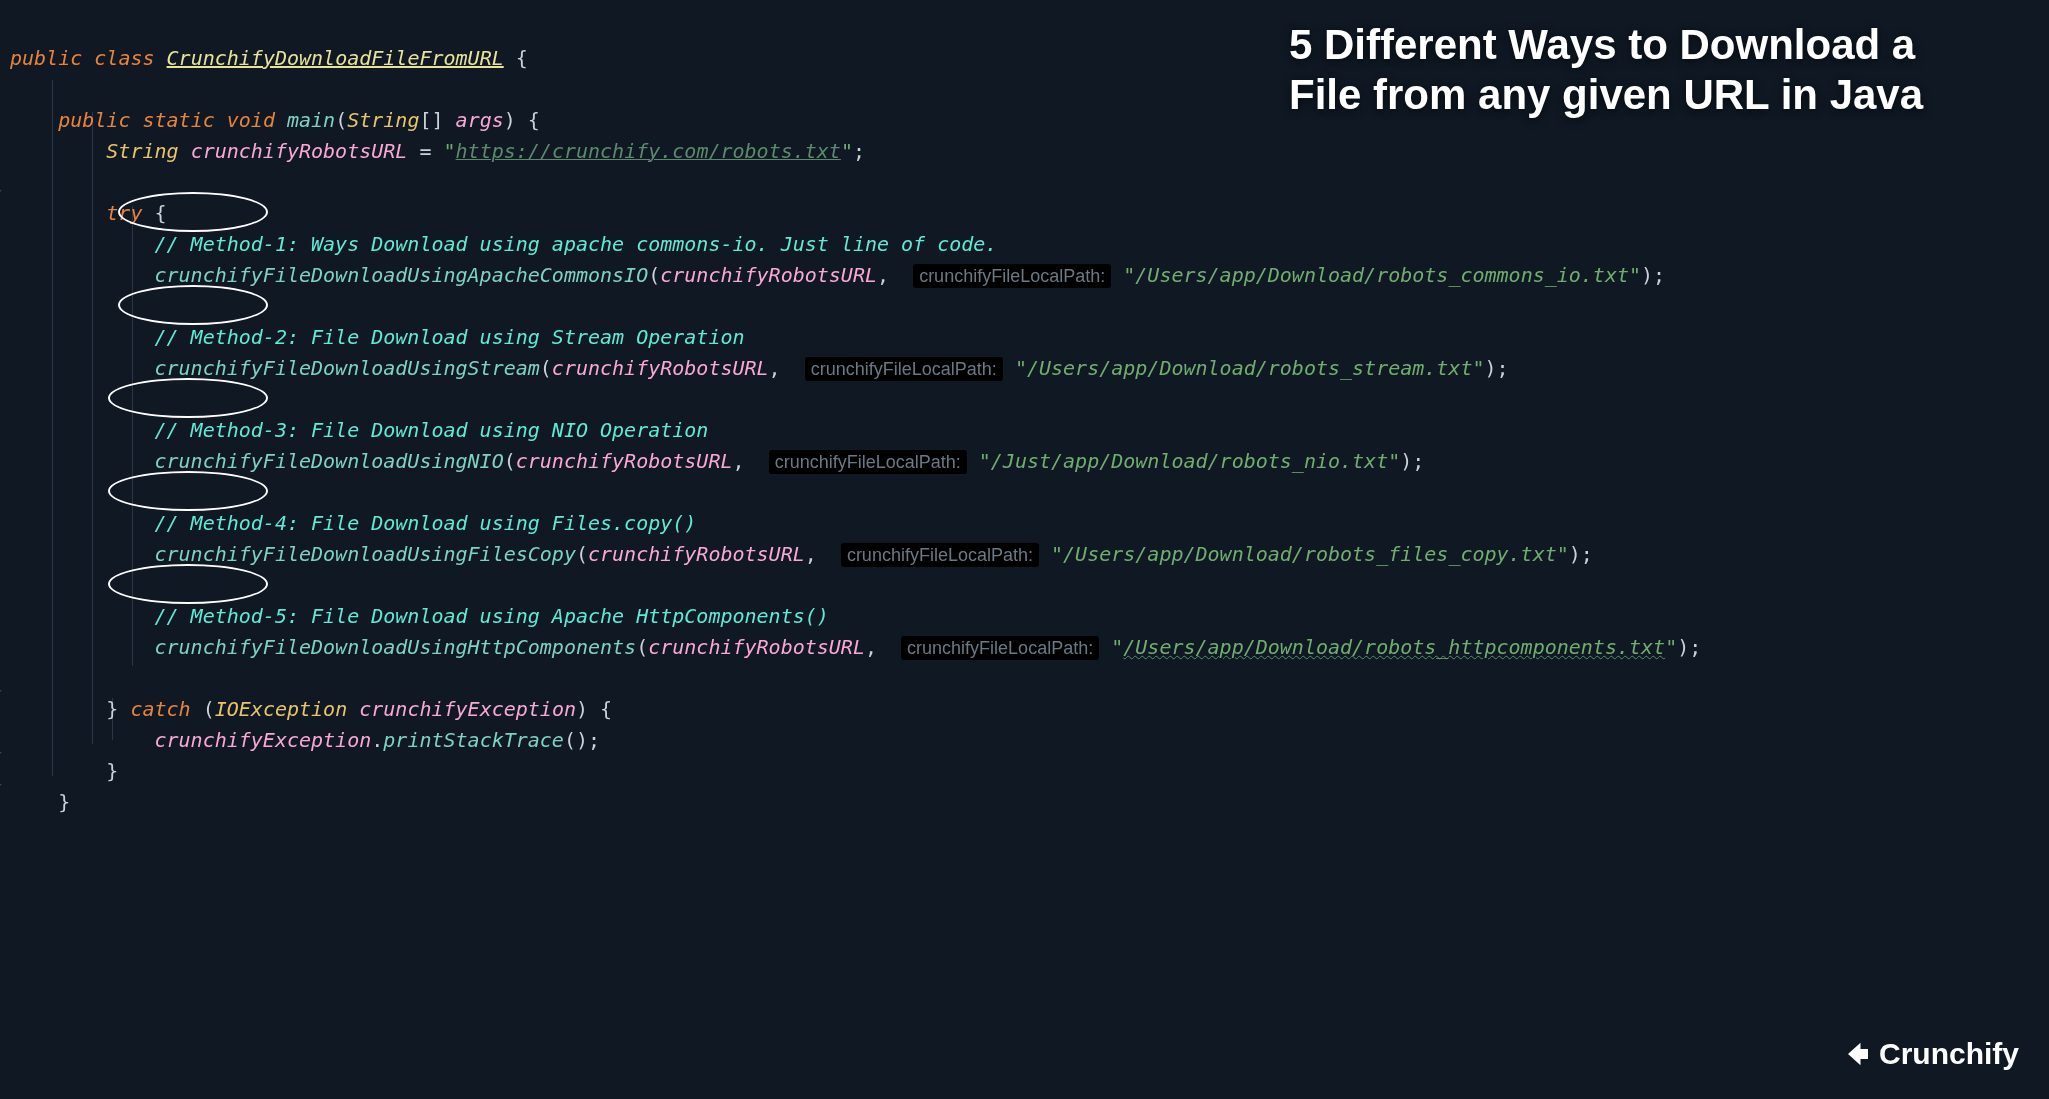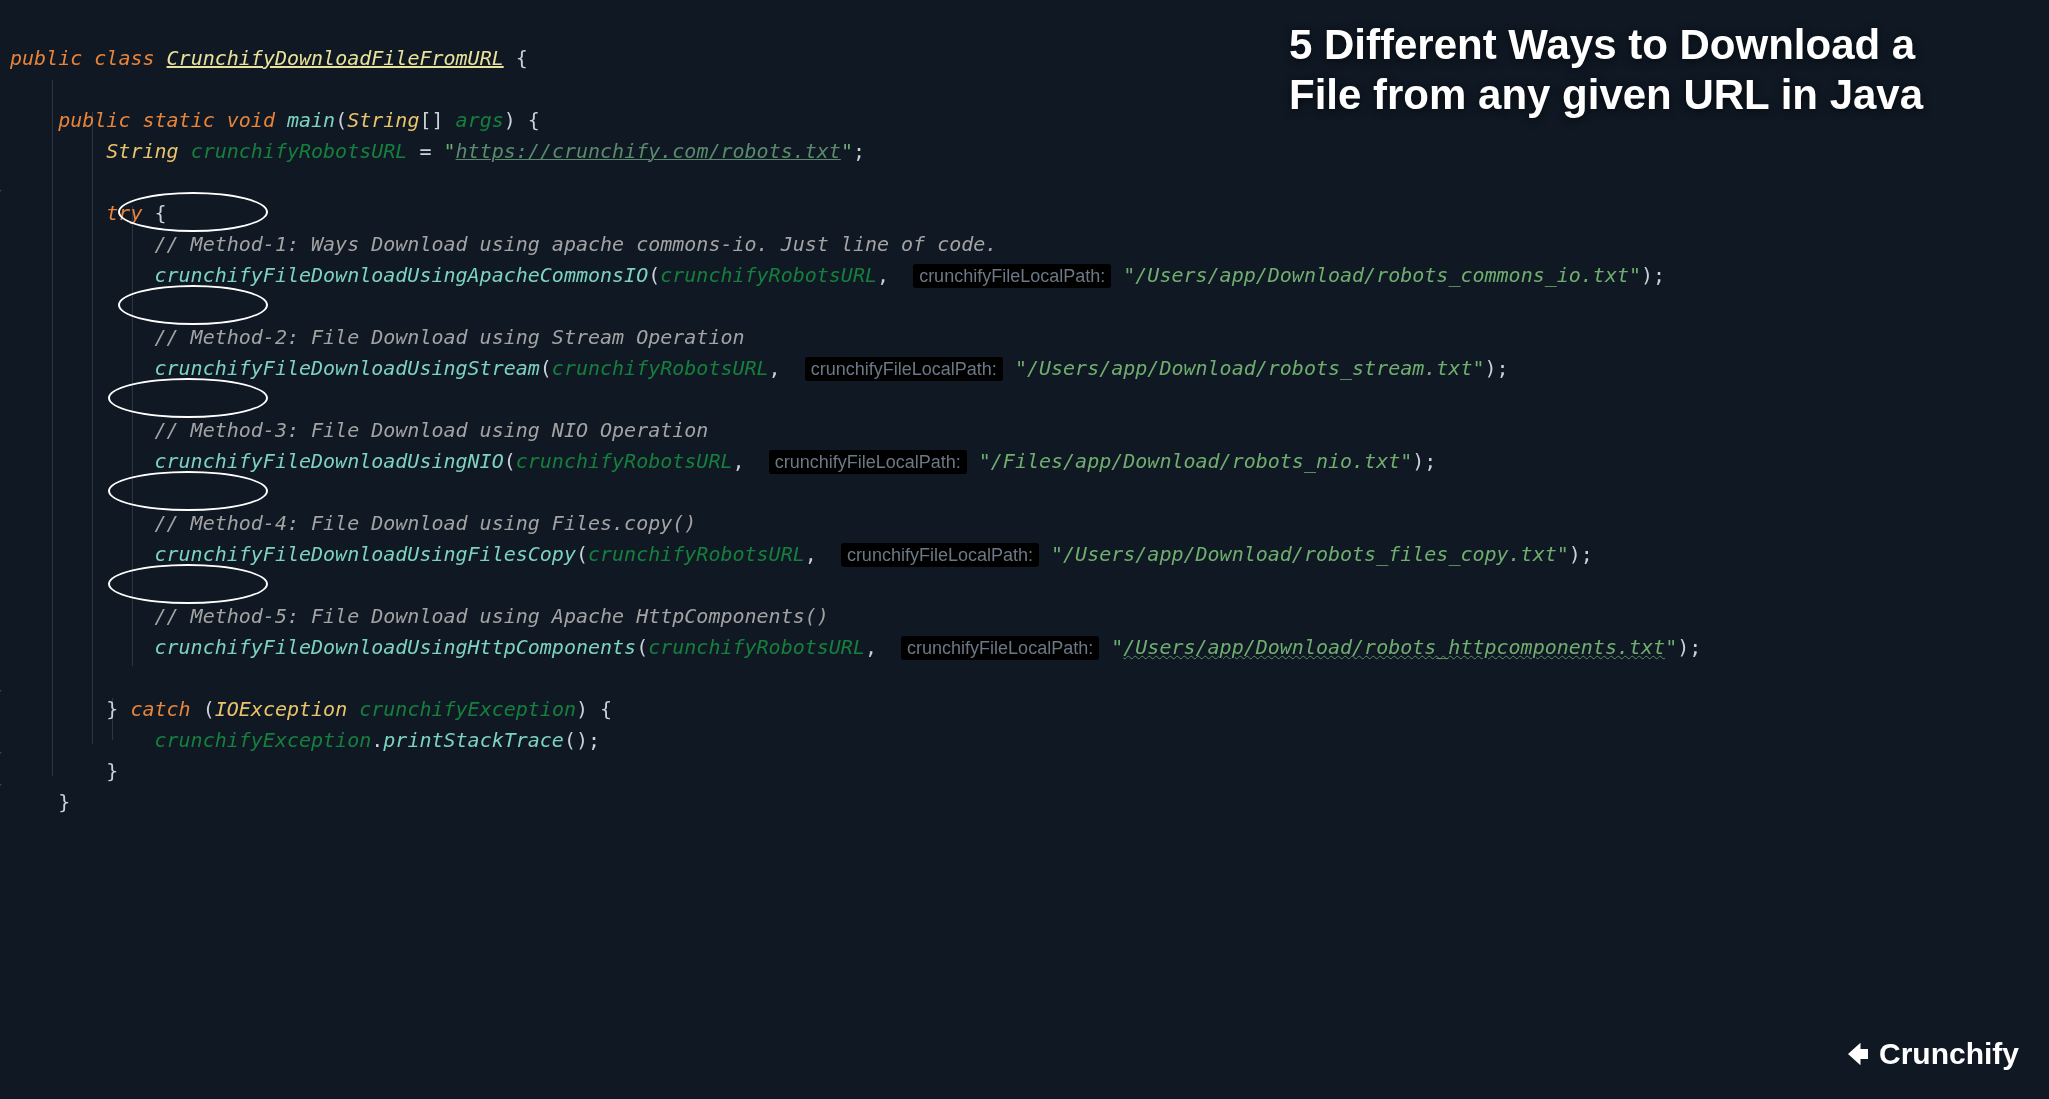--- a/index.html
+++ b/index.html
@@ -17,24 +17,24 @@
   .code {
     position:absolute;
     left:10px; top:12px;
     white-space:pre;
     font-style:italic;
   }
   .kw { color:#e8833a; }      
   .type { color:#e8c46a; }    
   .classname { color:#e8e29a;text-decoration:underline; }
   .fn { color:#7dd3c0; font-style:italic; }   
-  .var { color:#15803d; }
+  .var { color:#f9a8d4; }
   .str { color:#6fae6f; }     
   .url { color:#5a8b6d; text-decoration:underline; text-decoration-thickness:1px; }
-  .cmt { color:#a3a3a3; font-style:italic; }
+  .cmt { color:#5eead4; font-style:italic; }
   .pun { color:#c9d1d9; font-style:normal; }
   .param-hint {
     font-family: -apple-system,BlinkMacSystemFont,"Segoe UI",sans-serif;
     font-style:normal;
     color:#6b7885;
     font-size:18px;
     background:#000000;
     padding:2px 6px;
     border-radius:3px;
   }
@@ -109,21 +109,21 @@
         <span class="type">String</span> <span class="var">crunchifyRobotsURL</span> <span class="pun">=</span> <span class="str">"<span class="url">https://crunchify.com/robots.txt</span>"</span><span class="pun">;</span>
 
         <span class="kw">try</span> <span class="pun">{</span>
             <span class="cmt">// Method-1:</span><span class="cmt"> Ways Download using apache commons-io. Just line of code.</span>
             <span class="fn">crunchifyFileDownloadUsingApacheCommonsIO</span><span class="pun">(</span><span class="var">crunchifyRobotsURL</span><span class="pun">, </span> <span class="param-hint">crunchifyFileLocalPath:</span> <span class="str">"<span>/Users/app/Download/robots_commons_io.txt</span>"</span><span class="pun">);</span>
 
             <span class="cmt">// Method-2:</span><span class="cmt"> File Download using Stream Operation</span>
             <span class="fn">crunchifyFileDownloadUsingStream</span><span class="pun">(</span><span class="var">crunchifyRobotsURL</span><span class="pun">, </span> <span class="param-hint">crunchifyFileLocalPath:</span> <span class="str">"<span>/Users/app/Download/robots_stream.txt</span>"</span><span class="pun">);</span>
 
             <span class="cmt">// Method-3:</span><span class="cmt"> File Download using NIO Operation</span>
-            <span class="fn">crunchifyFileDownloadUsingNIO</span><span class="pun">(</span><span class="var">crunchifyRobotsURL</span><span class="pun">, </span> <span class="param-hint">crunchifyFileLocalPath:</span> <span class="str">"<span>/Files/app/Download/robots_nio.txt</span>"</span><span class="pun">);</span>
+            <span class="fn">crunchifyFileDownloadUsingNIO</span><span class="pun">(</span><span class="var">crunchifyRobotsURL</span><span class="pun">, </span> <span class="param-hint">crunchifyFileLocalPath:</span> <span class="str">"<span>/Just/app/Download/robots_nio.txt</span>"</span><span class="pun">);</span>
 
             <span class="cmt">// Method-4:</span><span class="cmt"> File Download using Files.copy()</span>
             <span class="fn">crunchifyFileDownloadUsingFilesCopy</span><span class="pun">(</span><span class="var">crunchifyRobotsURL</span><span class="pun">, </span> <span class="param-hint">crunchifyFileLocalPath:</span> <span class="str">"<span>/Users/app/Download/robots_files_copy.txt</span>"</span><span class="pun">);</span>
 
             <span class="cmt">// Method-5:</span><span class="cmt"> File Download using Apache HttpComponents()</span>
             <span class="fn">crunchifyFileDownloadUsingHttpComponents</span><span class="pun">(</span><span class="var">crunchifyRobotsURL</span><span class="pun">, </span> <span class="param-hint">crunchifyFileLocalPath:</span> <span class="str">"<span class="underline-wavy">/Users/app/Download/robots_httpcomponents.txt</span>"</span><span class="pun">);</span>
 
         <span class="pun">}</span> <span class="kw">catch</span> <span class="pun">(</span><span class="type">IOException</span> <span class="var">crunchifyException</span><span class="pun">) {</span>
             <span class="var">crunchifyException</span><span class="pun">.</span><span class="fn">printStackTrace</span><span class="pun">();</span>
         <span class="pun">}</span>

